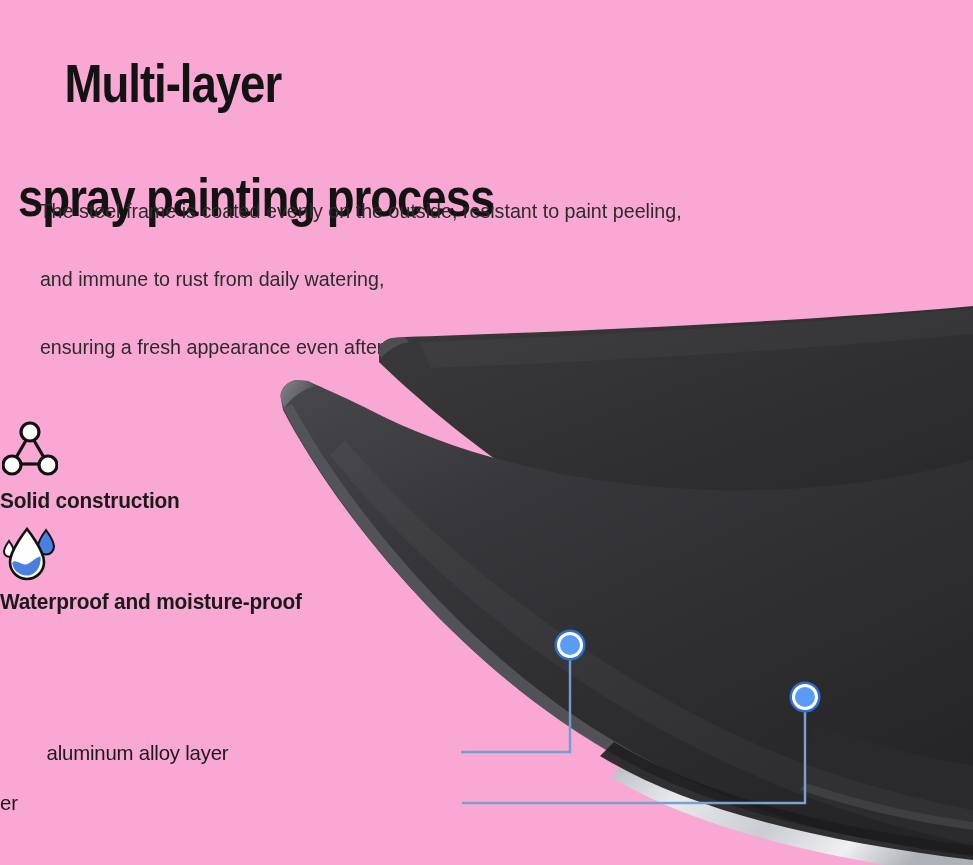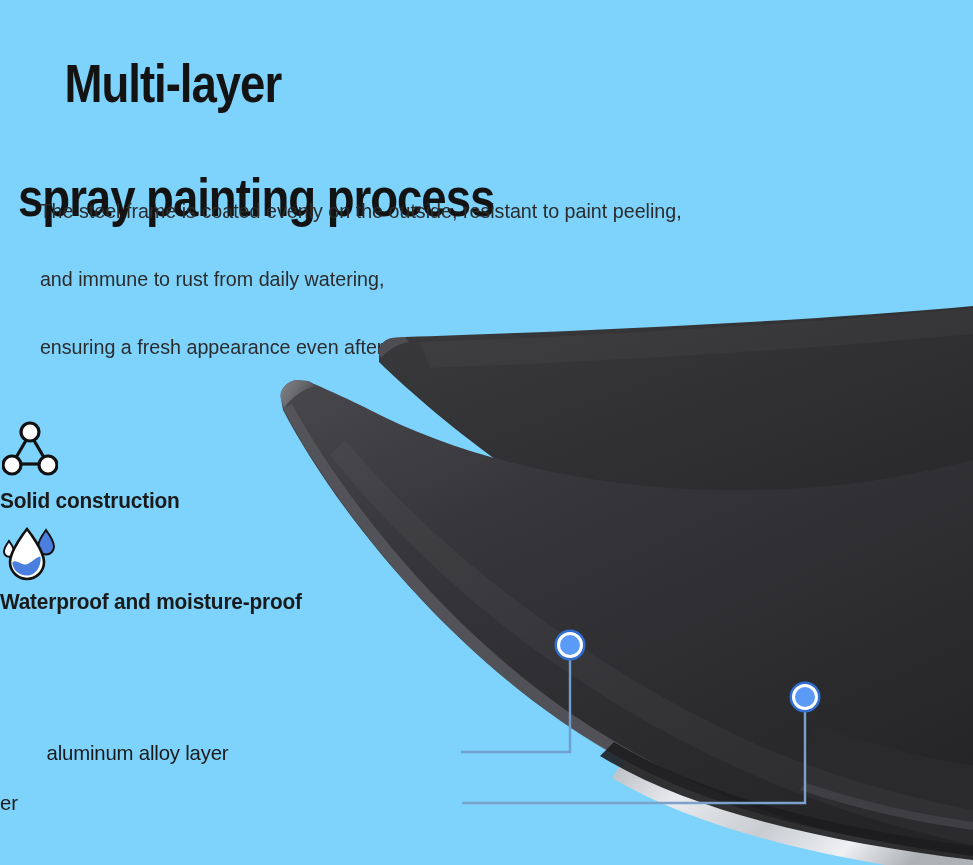--- a/index.html
+++ b/index.html
@@ -3,21 +3,21 @@
 <meta charset="utf-8">
 <style>
   html,body{margin:0;padding:0;}
   body{
     width:973px;height:865px;
     background:#ffffff;
     font-family:"Liberation Sans", sans-serif;
     overflow:hidden;
     position:relative;
   }
-  #stage{position:relative;width:973px;height:865px;overflow:hidden;background:#7dd3fc;}
+  #stage{position:relative;width:973px;height:865px;overflow:hidden;background:#f9a8d4;}
 
   
   .headline{
     position:absolute;left:18px;top:-2px;
     font-family:"Liberation Sans", sans-serif;
     font-weight:700;
     font-size:53px;
     line-height:57px;
     letter-spacing:-1.2px;
     color:#131313;

